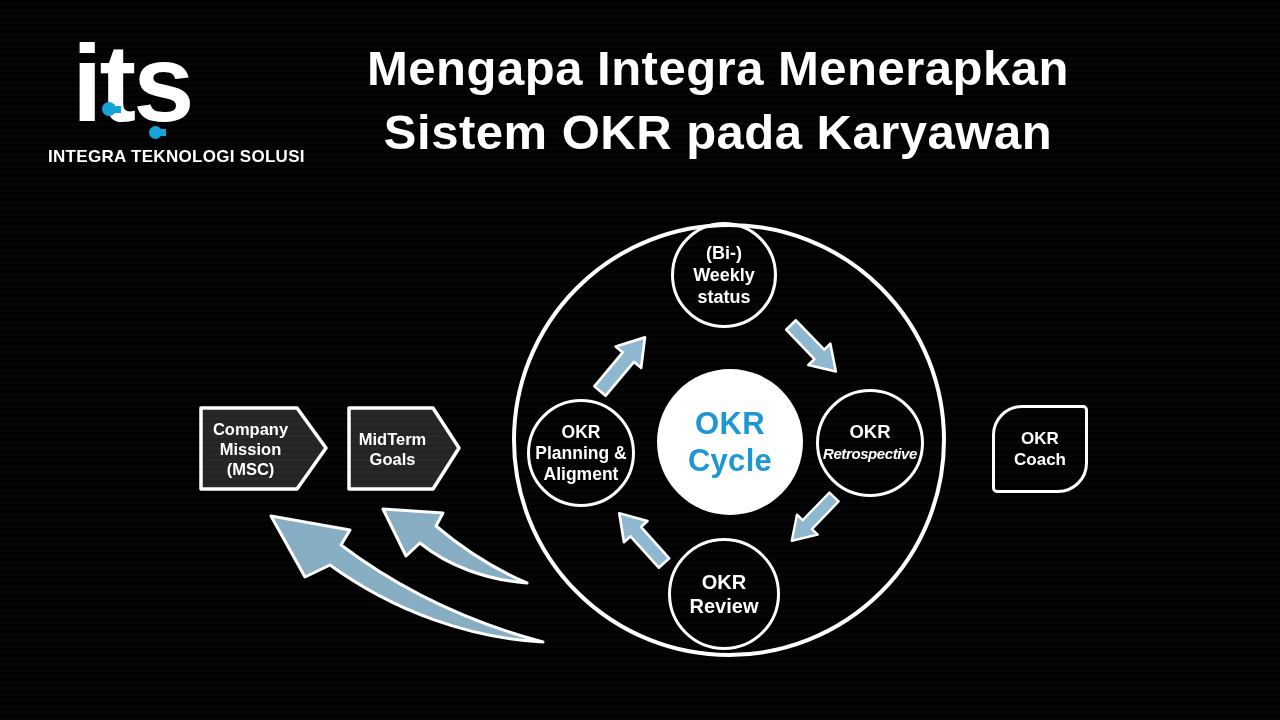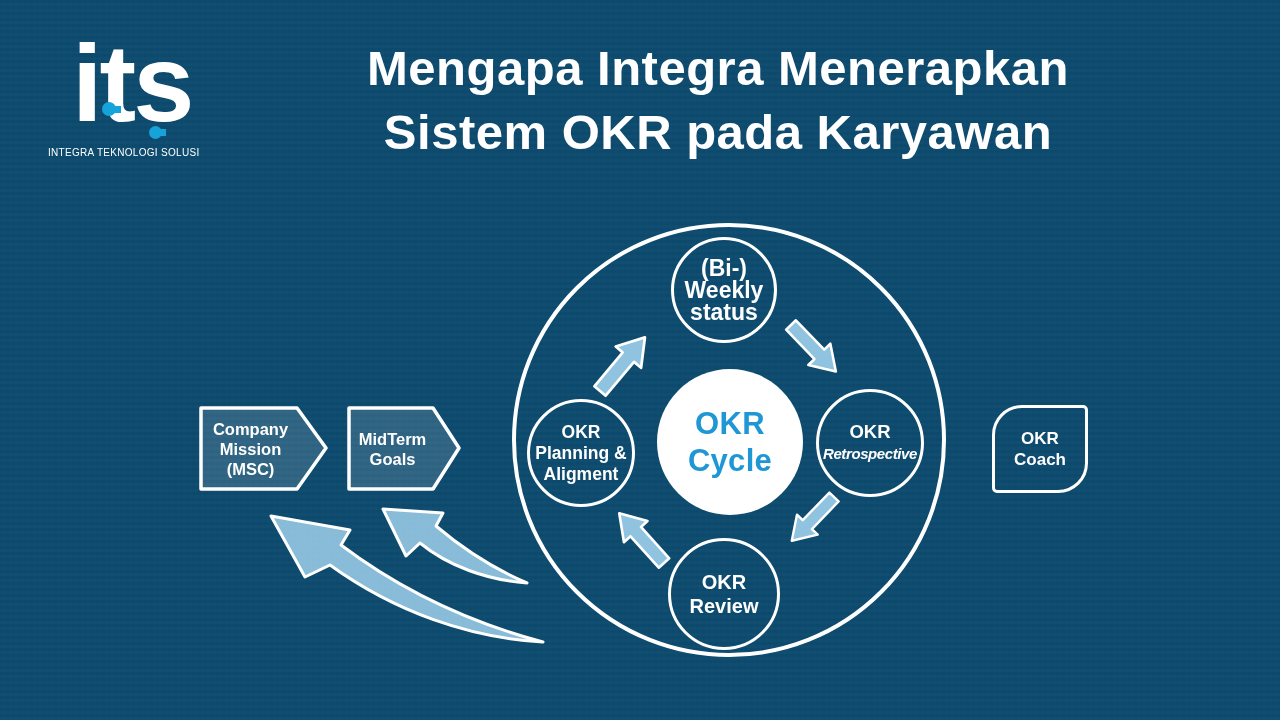--- a/index.html
+++ b/index.html
@@ -1,19 +1,19 @@
 <!DOCTYPE html>
 <html><head>
 <meta charset="utf-8">
 <style>
   html,body{margin:0;padding:0;background:#0b7fb0;}
   .slide{
     position:relative;
     width:1280px;height:720px;
-    background:#0c4a6e;
+    background:#000000;
     overflow:hidden;
     font-family:"Liberation Sans", sans-serif;
     color:#fff;
   }
   
   .slide::before{
     content:"";position:absolute;inset:0;z-index:0;pointer-events:none;
     background-image:
       repeating-linear-gradient(0deg, rgba(255,255,255,.02) 0 3px, transparent 3px 6px),
       repeating-linear-gradient(90deg, rgba(0,0,0,.015) 0 3px, transparent 3px 6px);
@@ -27,21 +27,21 @@
     letter-spacing:-3px;color:#fff;
   }
   .notch{position:absolute;background:#16a3da;border-radius:50%;z-index:4;}
   .notch-neck{position:absolute;background:#16a3da;z-index:4;}
   .n1{left:56px;top:76px;width:14px;height:14px;}
   .n1n{left:68px;top:80px;width:7px;height:7px;}
   .n2{left:103px;top:100px;width:13px;height:13px;}
   .n2n{left:114px;top:103px;width:6px;height:7px;}
   .logo-sub{
     position:absolute;left:2px;top:121px;width:220px;
-    font-size:10px;font-weight:normal;letter-spacing:.3px;white-space:nowrap;
+    font-size:17px;font-weight:bold;letter-spacing:.3px;white-space:nowrap;text-align:center;
   }
 
   
   .title{
     position:absolute;left:78px;top:36px;width:1280px;z-index:2;
     margin:0;text-align:center;
     font-size:49px;font-weight:bold;line-height:64px;letter-spacing:.5px;
     color:#fff;
   }
   .title span{display:block;}
@@ -56,21 +56,21 @@
     position:absolute;border:3.5px solid #fff;border-radius:50%;
     box-sizing:border-box;z-index:3;
     display:flex;align-items:center;justify-content:center;text-align:center;
     font-weight:bold;white-space:pre-line;
   }
   .node-center{
     left:657px;top:369px;width:146px;height:146px;
     background:#fff;border:none;
     color:#1e97d4;font-size:31px;line-height:37px;letter-spacing:.3px;
   }
-  .node-top{left:671px;top:237px;width:106px;height:106px;font-size:23px;line-height:22px;}
+  .node-top{left:671px;top:222px;width:106px;height:106px;font-size:18px;line-height:22px;}
   .node-right{left:816px;top:389px;width:108px;height:108px;font-size:18.5px;line-height:22px;flex-direction:column;}
   .node-right .l2{font-size:15px;letter-spacing:-.4px;white-space:nowrap;font-style:italic;}
   .node-bottom{left:668px;top:538px;width:112px;height:112px;font-size:20px;line-height:24px;}
   .node-left{left:527px;top:399px;width:108px;height:108px;font-size:17.5px;line-height:21px;}
 
   
   .layer{position:absolute;left:0;top:0;z-index:2;pointer-events:none;}
   .banner{fill:rgba(255,255,255,.14);stroke:#fff;stroke-width:3.5;stroke-linejoin:round;}
   .cyc-arrow{fill:#a7d8f3;fill-opacity:.85;stroke:#fff;stroke-width:3;stroke-linejoin:round;}
   .swoosh{fill:#a7d8f3;fill-opacity:.8;stroke:#fff;stroke-width:3;stroke-linejoin:round;}

